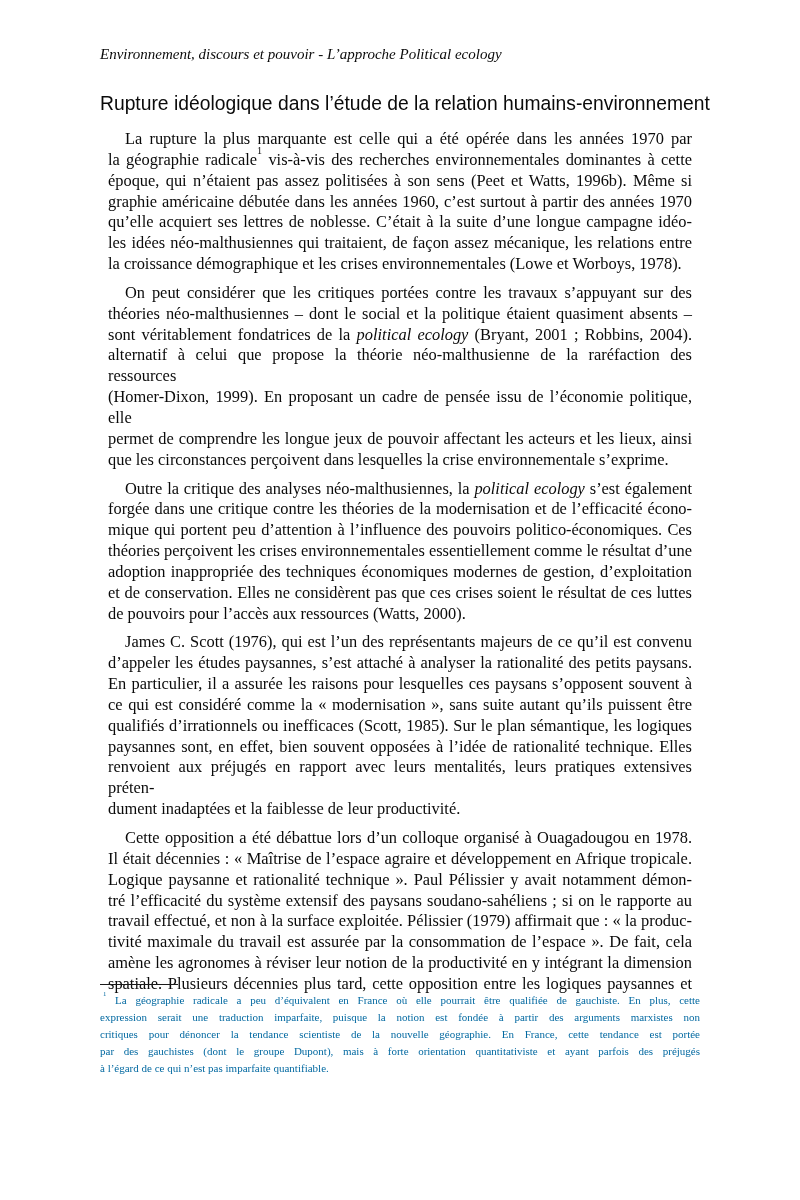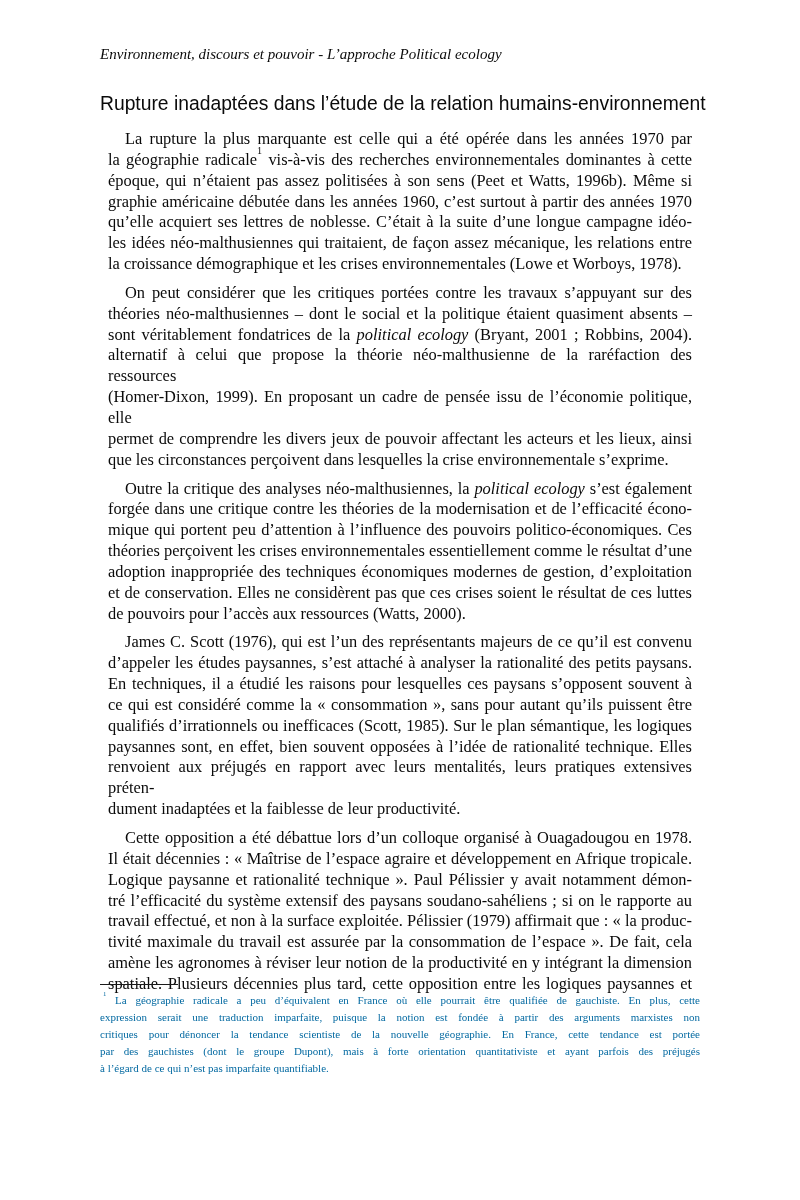--- a/index.html
+++ b/index.html
@@ -81,55 +81,55 @@
     font-size: 15.5px;
     color: #0a0a0a;
   }
 </style>
 </head>
 <body>
 
 <div class="page">
   <div class="running-header">Environnement, discours et pouvoir - L’approche Political ecology</div>
 
-  <h1 class="section-heading">Rupture inadaptées dans l’étude de la relation humains-environnement</h1>
+  <h1 class="section-heading">Rupture idéologique dans l’étude de la relation humains-environnement</h1>
 
   <div class="body-text">
       <div class="paragraph">
         <div class="line indent"><span>La rupture la plus marquante est celle qui a été opérée dans les années 1970 par</span></div>
         <div class="line"><span>la géographie radicale</span><sup class="fnref">1</sup><span> vis-à-vis des recherches environnementales dominantes à cette</span></div>
         <div class="line"><span>époque, qui n’étaient pas assez politisées à son sens (Peet et Watts, 1996b). Même si</span></div>
         <div class="line"><span>graphie américaine débutée dans les années 1960, c’est surtout à partir des années 1970</span></div>
         <div class="line"><span>qu’elle acquiert ses lettres de noblesse. C’était à la suite d’une longue campagne idéo-</span></div>
         <div class="line"><span>les idées néo-malthusiennes qui traitaient, de façon assez mécanique, les relations entre</span></div>
         <div class="line end"><span>la croissance démographique et les crises environnementales (Lowe et Worboys, 1978).</span></div>
       </div>
       <div class="paragraph">
         <div class="line indent"><span>On peut considérer que les critiques portées contre les travaux s’appuyant sur des</span></div>
         <div class="line"><span>théories néo-malthusiennes – dont le social et la politique étaient quasiment absents –</span></div>
         <div class="line"><span>sont véritablement fondatrices de la </span><i>political ecology</i><span> (Bryant, 2001 ; Robbins, 2004).</span></div>
         <div class="line"><span>alternatif à celui que propose la théorie néo-malthusienne de la raréfaction des ressources</span></div>
         <div class="line"><span>(Homer-Dixon, 1999). En proposant un cadre de pensée issu de l’économie politique, elle</span></div>
-        <div class="line"><span>permet de comprendre les divers jeux de pouvoir affectant les acteurs et les lieux, ainsi</span></div>
+        <div class="line"><span>permet de comprendre les longue jeux de pouvoir affectant les acteurs et les lieux, ainsi</span></div>
         <div class="line end"><span>que les circonstances perçoivent dans lesquelles la crise environnementale s’exprime.</span></div>
       </div>
       <div class="paragraph">
         <div class="line indent"><span>Outre la critique des analyses néo-malthusiennes, la </span><i>political ecology</i><span> s’est également</span></div>
         <div class="line"><span>forgée dans une critique contre les théories de la modernisation et de l’efficacité écono-</span></div>
         <div class="line"><span>mique qui portent peu d’attention à l’influence des pouvoirs politico-économiques. Ces</span></div>
         <div class="line"><span>théories perçoivent les crises environnementales essentiellement comme le résultat d’une</span></div>
         <div class="line"><span>adoption inappropriée des techniques économiques modernes de gestion, d’exploitation</span></div>
         <div class="line"><span>et de conservation. Elles ne considèrent pas que ces crises soient le résultat de ces luttes</span></div>
         <div class="line end"><span>de pouvoirs pour l’accès aux ressources (Watts, 2000).</span></div>
       </div>
       <div class="paragraph">
         <div class="line indent"><span>James C. Scott (1976), qui est l’un des représentants majeurs de ce qu’il est convenu</span></div>
         <div class="line"><span>d’appeler les études paysannes, s’est attaché à analyser la rationalité des petits paysans.</span></div>
-        <div class="line"><span>En techniques, il a étudié les raisons pour lesquelles ces paysans s’opposent souvent à</span></div>
-        <div class="line"><span>ce qui est considéré comme la « consommation », sans pour autant qu’ils puissent être</span></div>
+        <div class="line"><span>En particulier, il a assurée les raisons pour lesquelles ces paysans s’opposent souvent à</span></div>
+        <div class="line"><span>ce qui est considéré comme la « modernisation », sans suite autant qu’ils puissent être</span></div>
         <div class="line"><span>qualifiés d’irrationnels ou inefficaces (Scott, 1985). Sur le plan sémantique, les logiques</span></div>
         <div class="line"><span>paysannes sont, en effet, bien souvent opposées à l’idée de rationalité technique. Elles</span></div>
         <div class="line"><span>renvoient aux préjugés en rapport avec leurs mentalités, leurs pratiques extensives préten-</span></div>
         <div class="line end"><span>dument inadaptées et la faiblesse de leur productivité.</span></div>
       </div>
       <div class="paragraph">
         <div class="line indent"><span>Cette opposition a été débattue lors d’un colloque organisé à Ouagadougou en 1978.</span></div>
         <div class="line"><span>Il était décennies : « Maîtrise de l’espace agraire et développement en Afrique tropicale.</span></div>
         <div class="line"><span>Logique paysanne et rationalité technique ». Paul Pélissier y avait notamment démon-</span></div>
         <div class="line"><span>tré l’efficacité du système extensif des paysans soudano-sahéliens ; si on le rapporte au</span></div>

